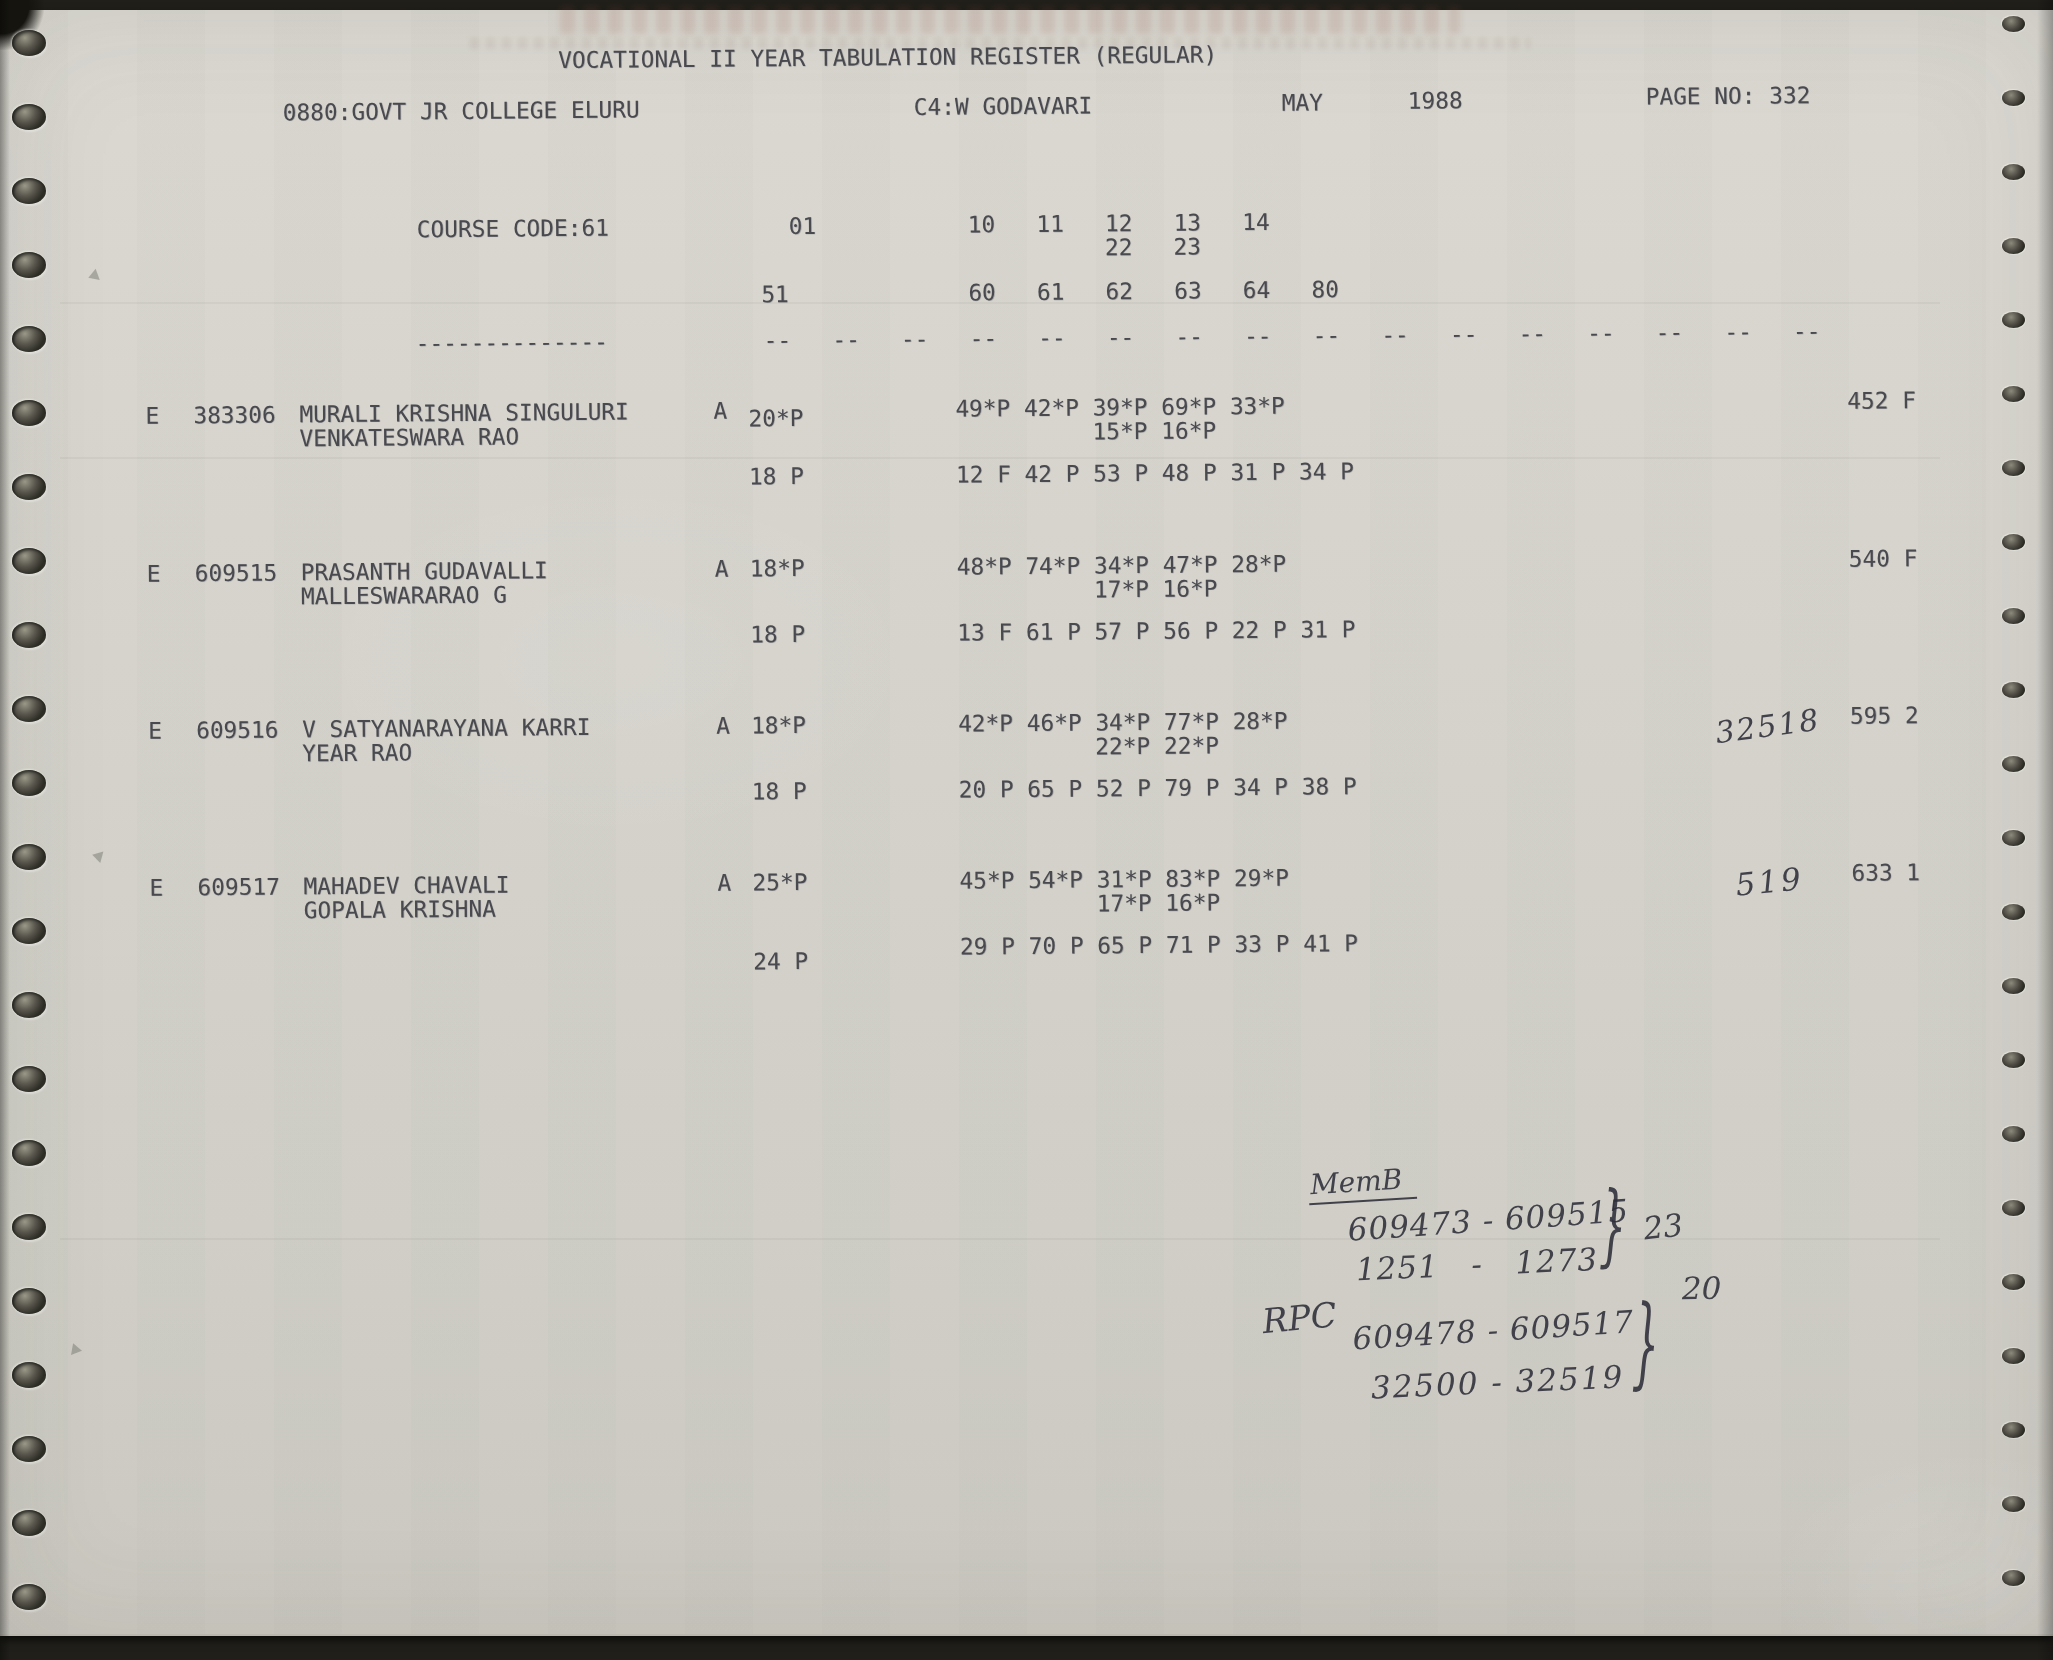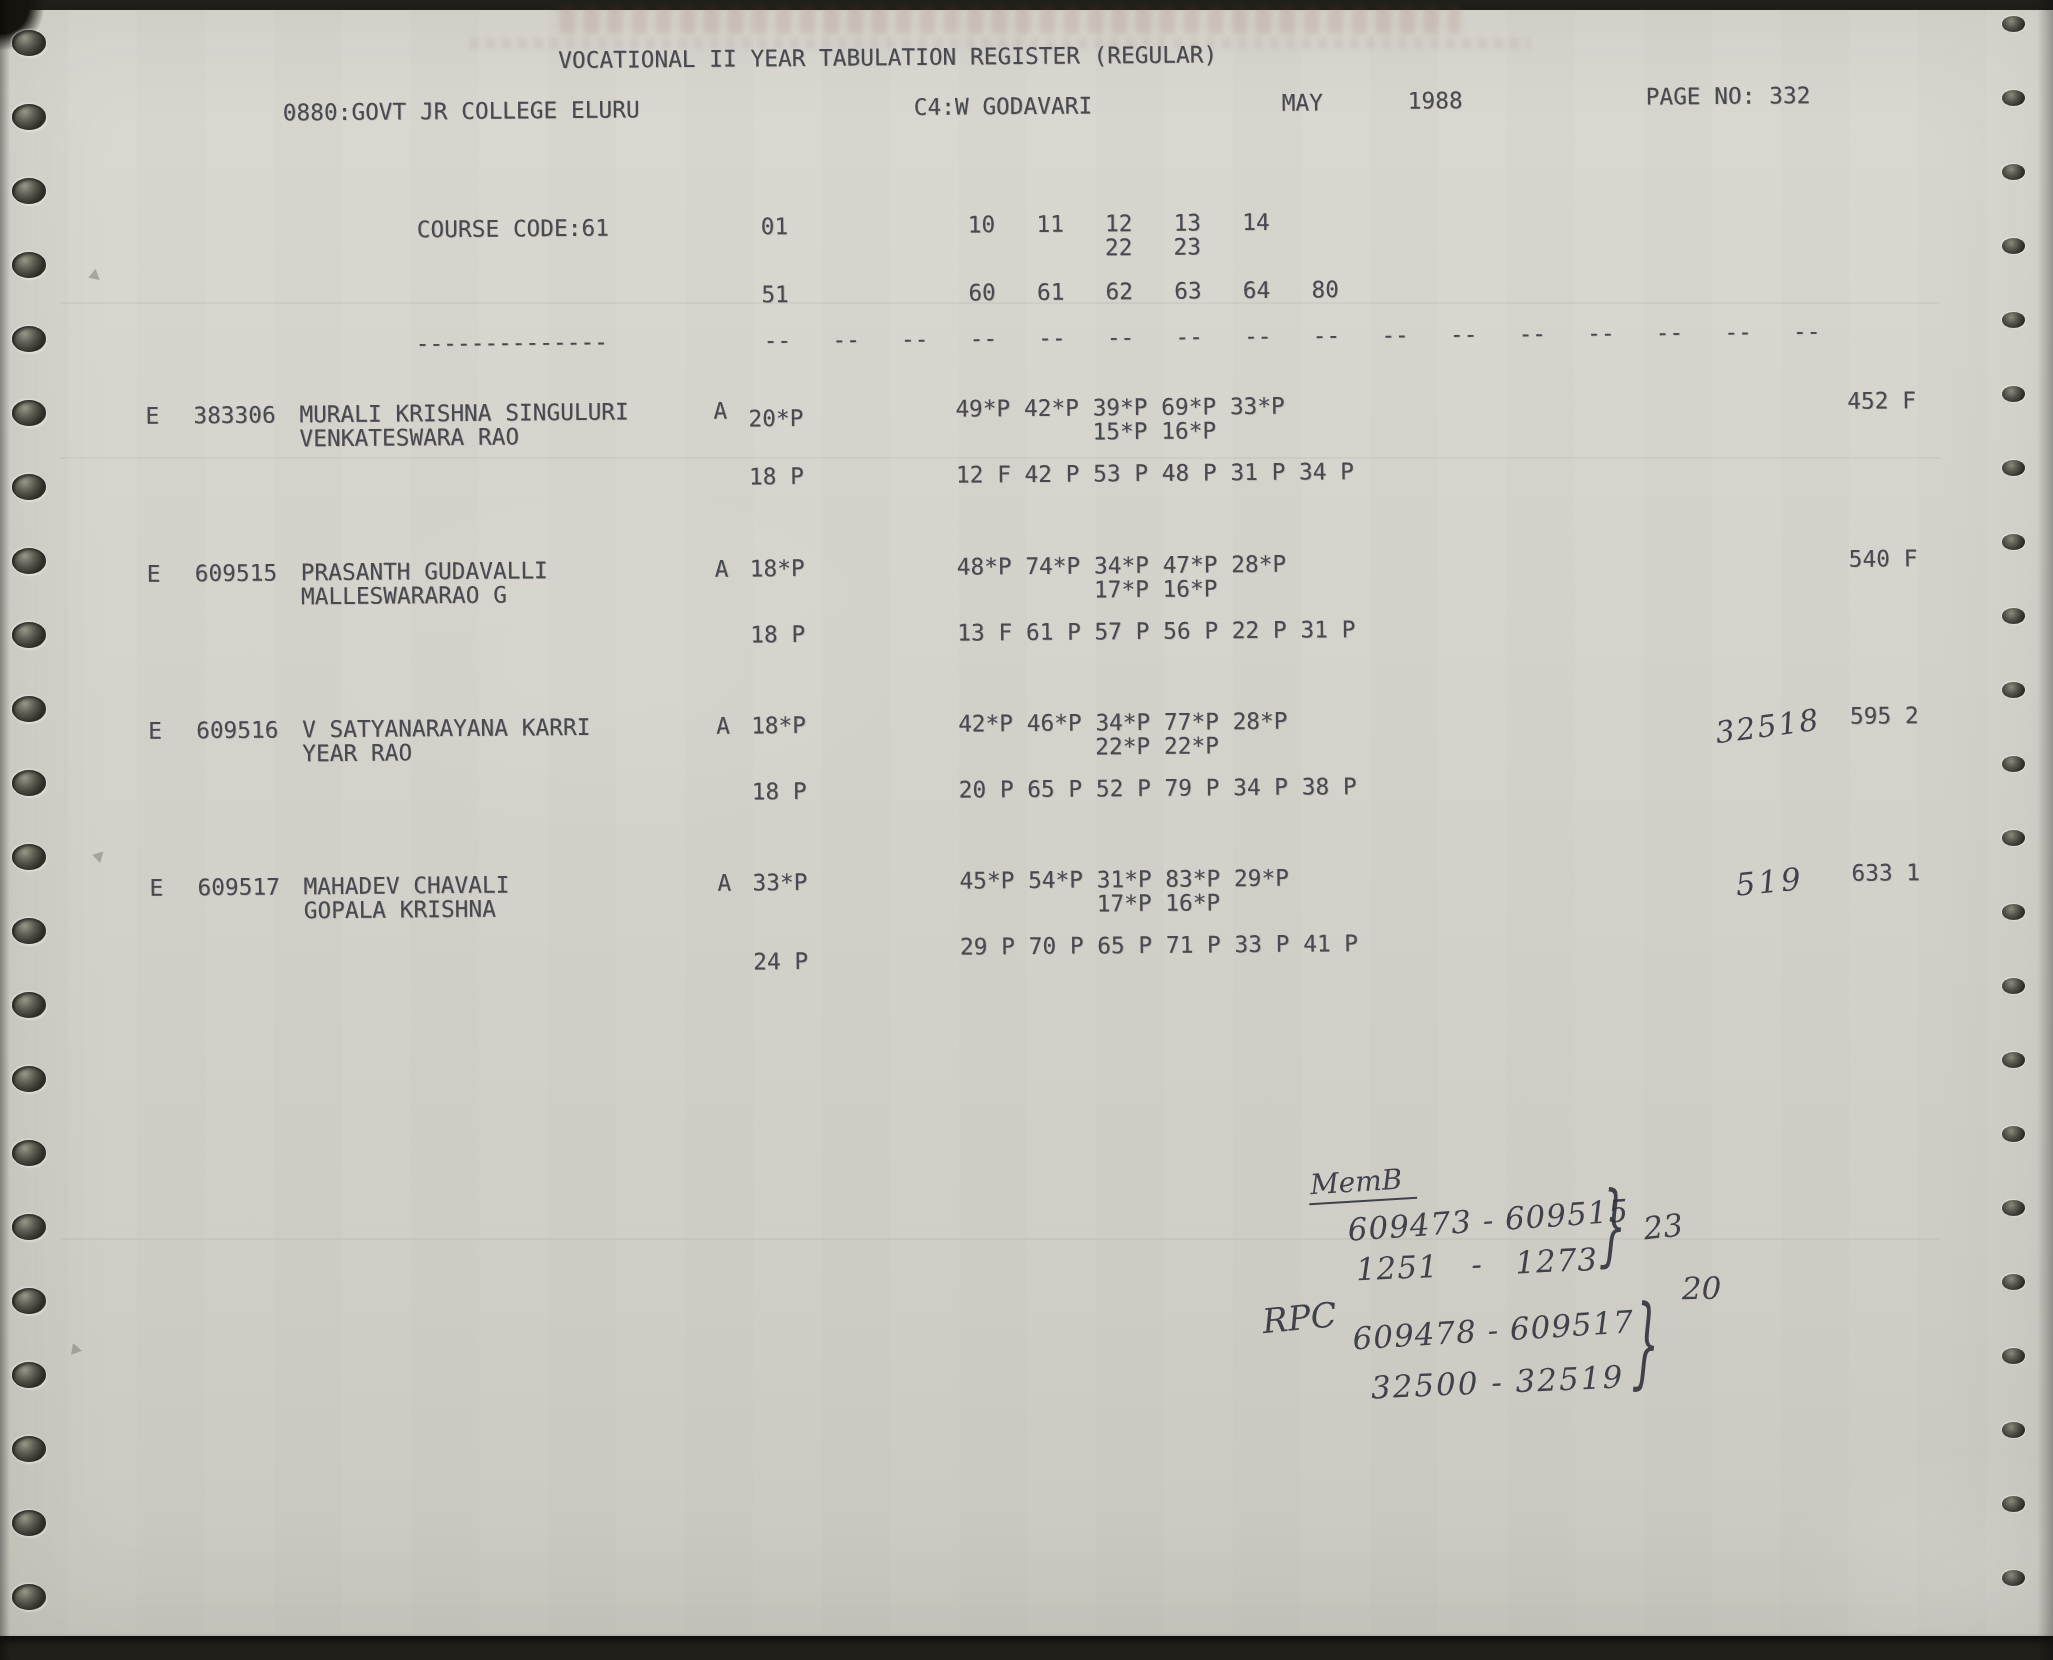--- a/index.html
+++ b/index.html
@@ -75,21 +75,21 @@
 <div class="content">
 
   <div class="mono" style="left:565px;top:44px">VOCATIONAL II YEAR TABULATION REGISTER (REGULAR)</div>
   <div class="mono" style="left:289px;top:94px">0880:GOVT JR COLLEGE ELURU</div>
   <div class="mono" style="left:920px;top:94px">C4:W GODAVARI</div>
   <div class="mono" style="left:1288px;top:93px">MAY</div>
   <div class="mono" style="left:1414px;top:92px">1988</div>
   <div class="mono" style="left:1652px;top:90px">PAGE NO: 332</div>
 
   <div class="mono" style="left:422px;top:212px">COURSE CODE:61</div>
-  <div class="mono" style="left:766px;top:212px">01</div>
+  <div class="mono" style="left:794px;top:212px">01</div>
   <div class="mono" style="left:973px;top:212px">10   11   12   13   14</div>
   <div class="mono" style="left:1110px;top:236px">22   23</div>
   <div class="mono" style="left:766px;top:280px">51</div>
   <div class="mono" style="left:973px;top:280px">60   61   62   63   64   80</div>
   <div class="mono" style="left:420px;top:326px">--------------</div>
   <div class="mono" style="left:768px;top:326px">--   --   --   --   --   --   --   --   --   --   --   --   --   --   --   --</div>
 
   <div class="row" style="top:396px">
     <div class="mono" style="left:149px;top:0">E</div>
     <div class="mono" style="left:197px;top:0">383306</div>
@@ -132,21 +132,21 @@
     <div class="mono" style="left:752px;top:66px">18 P</div>
     <div class="mono" style="left:959px;top:66px">20 P 65 P 52 P 79 P 34 P 38 P</div>
   </div>
 
   <div class="row" style="top:868px">
     <div class="mono" style="left:149px;top:0">E</div>
     <div class="mono" style="left:197px;top:0">609517</div>
     <div class="mono" style="left:303px;top:0">MAHADEV CHAVALI</div>
     <div class="mono" style="left:303px;top:24px">GOPALA KRISHNA</div>
     <div class="mono" style="left:717px;top:0">A</div>
-    <div class="mono" style="left:752px;top:0">33*P</div>
+    <div class="mono" style="left:752px;top:0">25*P</div>
     <div class="mono" style="left:959px;top:0">45*P 54*P 31*P 83*P 29*P</div>
     <div class="mono" style="left:1096px;top:24px">17*P 16*P</div>
     <div class="hand" style="left:1735px;top:2px;font-size:31px;letter-spacing:3px;transform:rotate(-5deg)">519</div>
     <div class="mono" style="left:1851px;top:0">633 1</div>
     <div class="mono" style="left:752px;top:79px">24 P</div>
     <div class="mono" style="left:959px;top:66px">29 P 70 P 65 P 71 P 33 P 41 P</div>
   </div>
 
   <div class="hand" style="left:1305px;top:1168px;font-size:28px;border-bottom:2px solid #2e2e3a;padding:0 14px 2px 2px;transform:rotate(-3deg)">MemB</div>
   <div class="hand" style="left:1344px;top:1206px;font-size:31px;letter-spacing:1px;transform:rotate(-3.5deg)">609473 - 609515</div>

